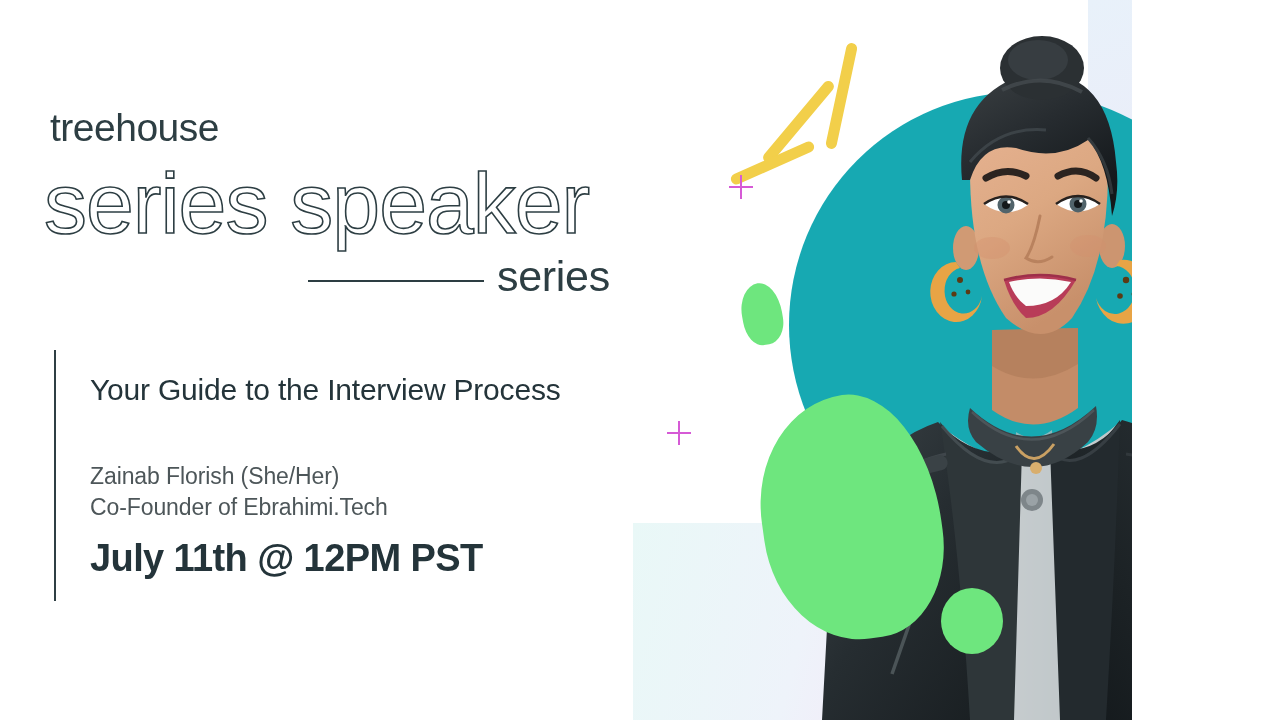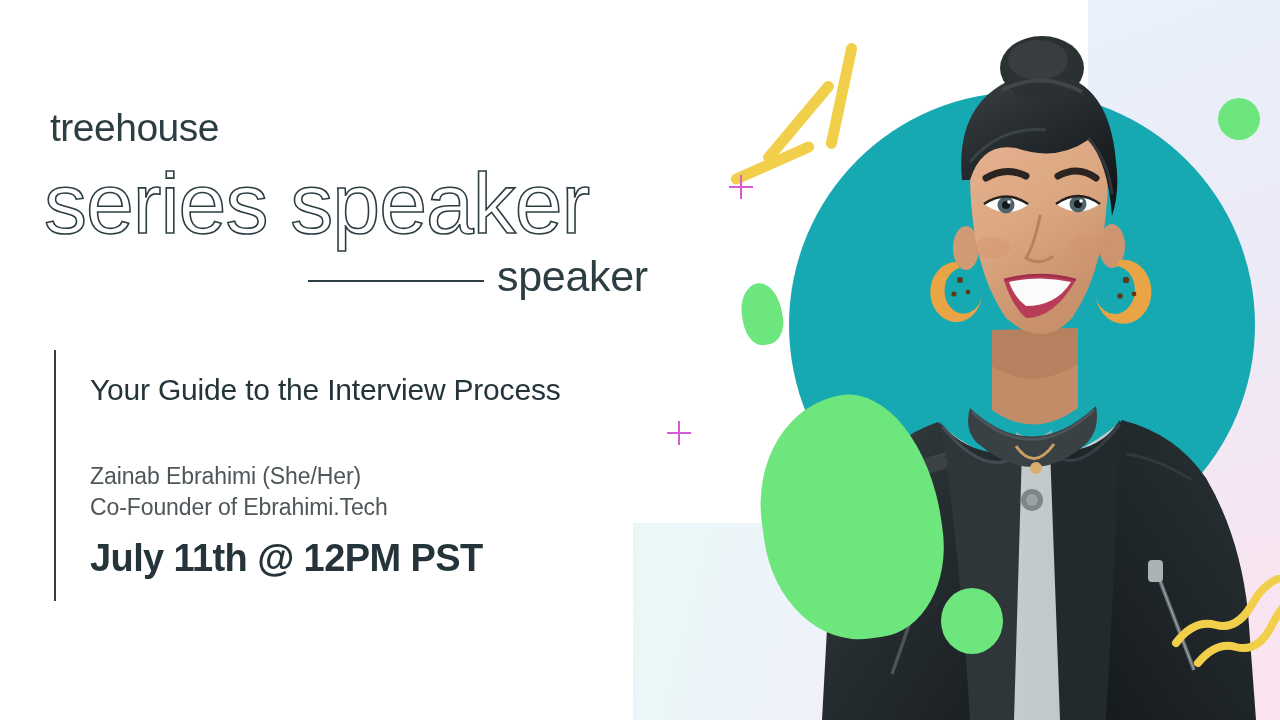--- a/index.html
+++ b/index.html
@@ -7,21 +7,21 @@
     margin: 0;
     padding: 0;
     background: #ffffff;
   }
   body {
     font-family: "Liberation Sans", sans-serif;
   }
 
   #stage {
     position: relative;
-    width: 1280px;
+    width: 1132px;
     height: 720px;
     overflow: hidden;
     background: #ffffff;
   }
 
   
   .panel-right {
     position: absolute;
     left: 1088px;
     top: 0;
@@ -371,22 +371,22 @@
   <svg class="squiggles" viewBox="0 0 120 95">
     <path d="M8 68 Q26 44 48 50 Q70 56 86 26 Q98 6 116 2" fill="none" stroke="#f2cf4a" stroke-width="8" stroke-linecap="round"></path>
     <path d="M30 88 Q48 66 68 72 Q90 78 104 50 Q112 34 120 28" fill="none" stroke="#f2cf4a" stroke-width="8" stroke-linecap="round"></path>
   </svg>
 
   <div class="brand">treehouse</div>
 
   <div class="headline-outline">series speaker</div>
 
   <div class="series-rule"></div>
-  <div class="series-word">speaker</div>
+  <div class="series-word">series</div>
 
   <div class="vrule"></div>
 
   <div class="talk-title">Your Guide to the Interview Process</div>
-  <div class="speaker-line speaker-name">Zainab Ebrahimi (She/Her)</div>
+  <div class="speaker-line speaker-name">Zainab Florish (She/Her)</div>
   <div class="speaker-line speaker-role">Co-Founder of Ebrahimi.Tech</div>
   <div class="datetime">July 11th @ 12PM PST</div>
 
 </div>
 
 </body></html>

